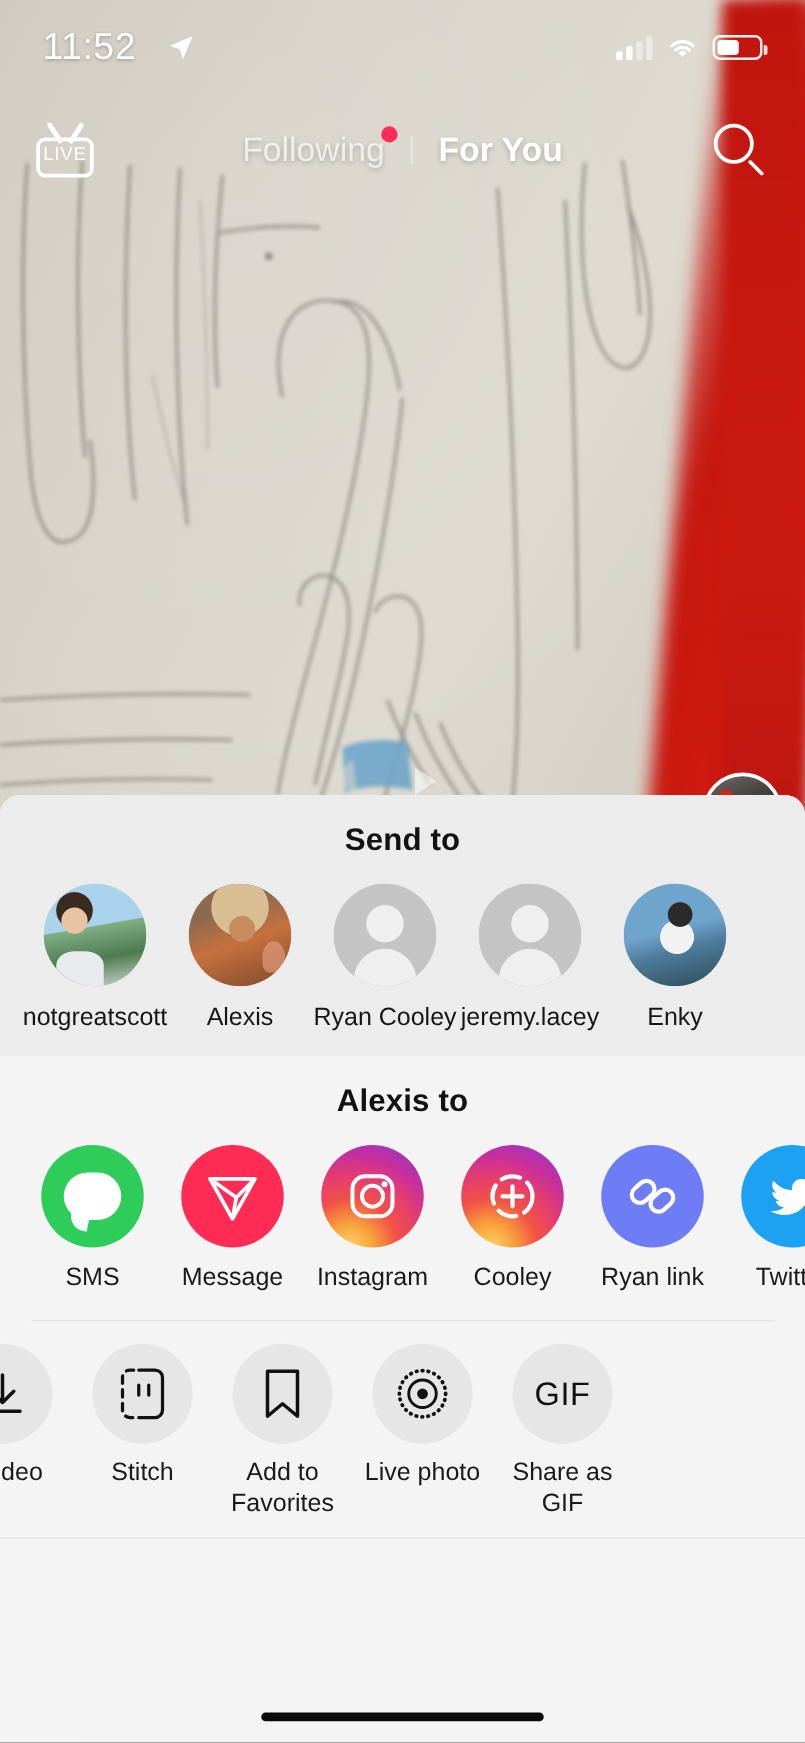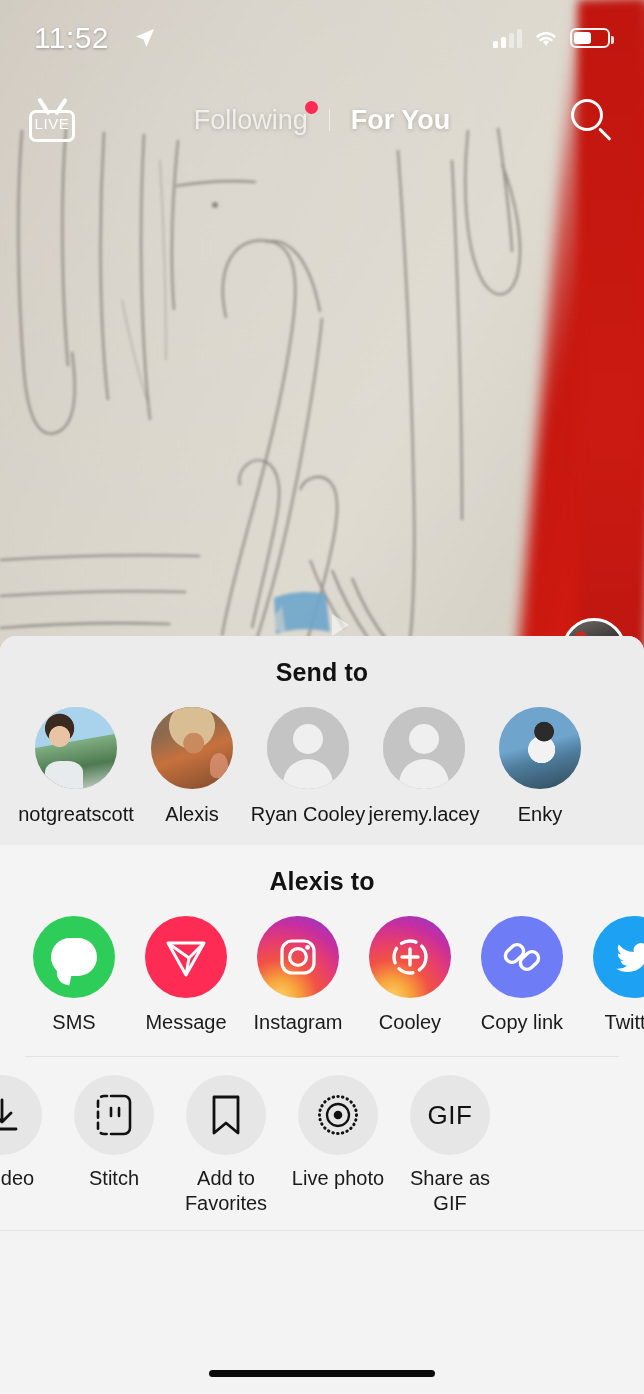--- a/index.html
+++ b/index.html
@@ -351,21 +351,21 @@
 
         <div class="share-item">
           <div class="s-icon" style="background:#6E7CF5">
             <svg width="46" height="46" viewBox="0 0 46 46">
               <g fill="none" stroke="#fff" stroke-width="3.4" stroke-linecap="round">
                 <rect x="5.5" y="13" width="20" height="13" rx="6.5" transform="rotate(-42 15.5 19.5)"></rect>
                 <rect x="20.5" y="20" width="20" height="13" rx="6.5" transform="rotate(-42 30.5 26.5)"></rect>
               </g>
             </svg>
           </div>
-          <div class="s-name">Copy link</div>
+          <div class="s-name">Ryan link</div>
         </div>
 
         <div class="share-item">
           <div class="s-icon" style="background:#1DA1F2">
             <svg width="46" height="46" viewBox="0 0 46 46">
               <path d="M41 12.6a14 14 0 0 1-4.2 1.2 7.4 7.4 0 0 0 3.2-4.1 14.6 14.6 0 0 1-4.7 1.8 7.3 7.3 0 0 0-12.5 6.6A20.7 20.7 0 0 1 7.8 10.5a7.3 7.3 0 0 0 2.3 9.7 7.2 7.2 0 0 1-3.3-.9v.1a7.3 7.3 0 0 0 5.9 7.1 7.4 7.4 0 0 1-3.3.1 7.3 7.3 0 0 0 6.8 5.1 14.7 14.7 0 0 1-9.1 3.1 14.6 14.6 0 0 1-1.7-.1 20.7 20.7 0 0 0 11.2 3.3c13.4 0 20.8-11.1 20.8-20.8v-1a14.8 14.8 0 0 0 3.6-3.7z" fill="#fff"></path>
             </svg>
           </div>
           <div class="s-name">Twitter</div>
         </div>

